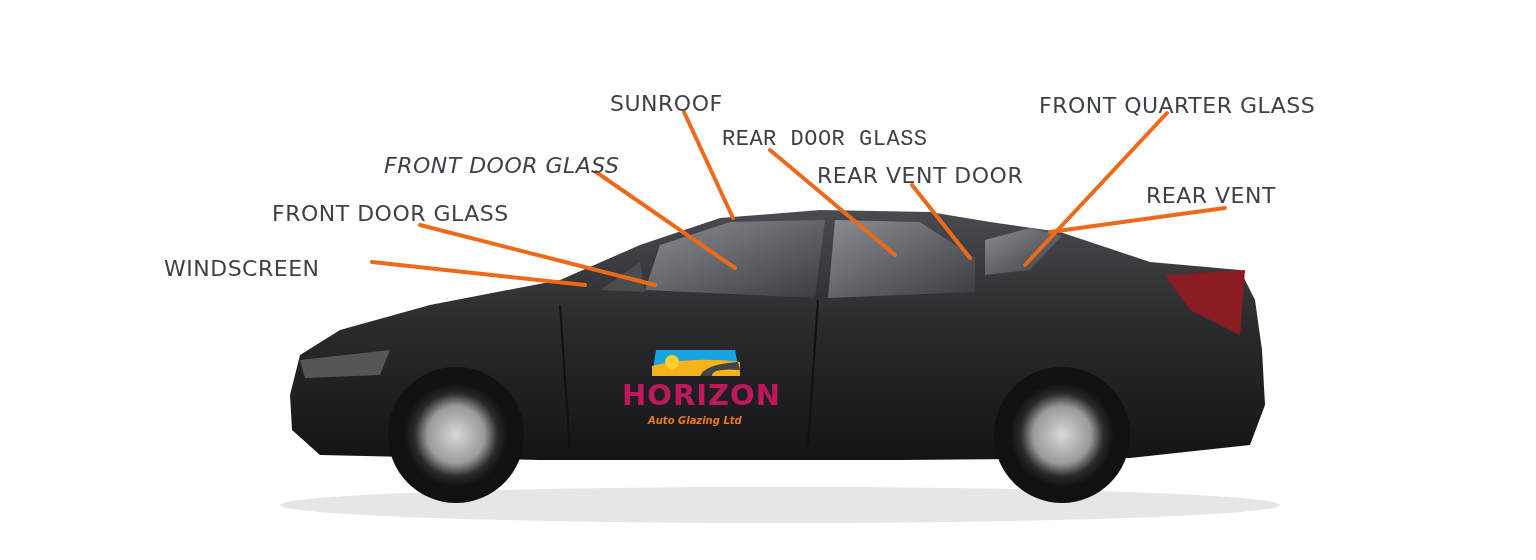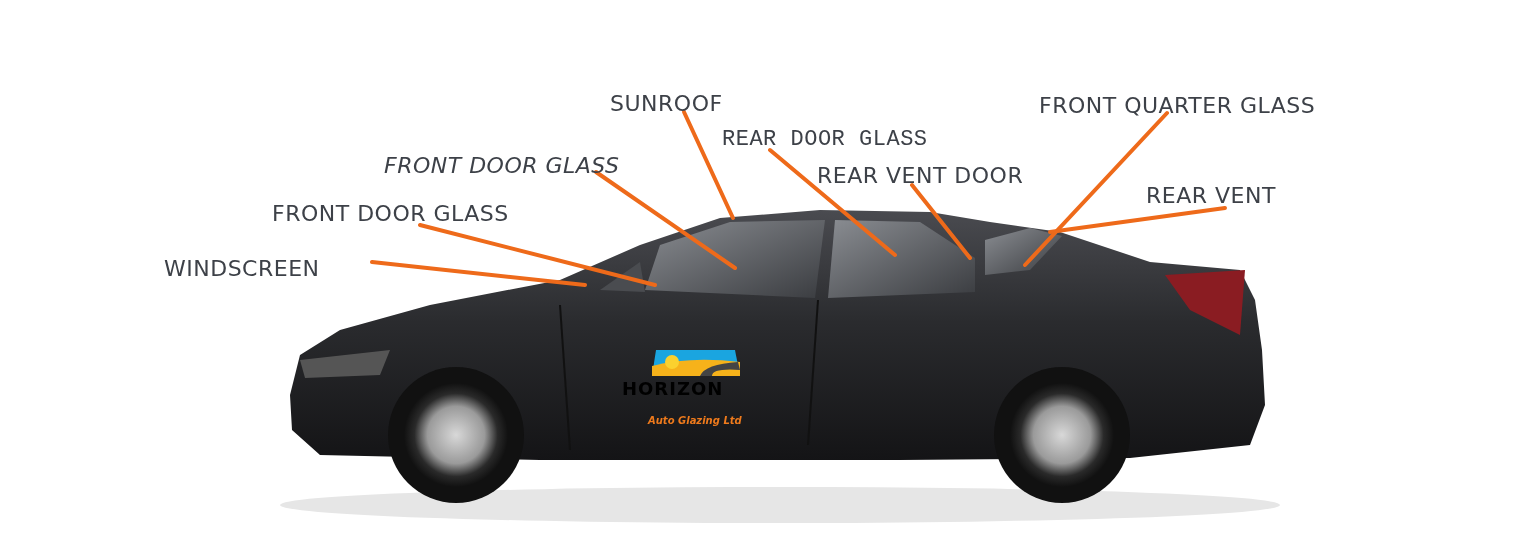--- a/index.html
+++ b/index.html
@@ -1,20 +1,20 @@
 <!DOCTYPE html>
 <html><head>
 <meta charset="utf-8">
 <style>
   html,body{margin:0;padding:0;background:#ffffff;}
   body{width:1536px;height:560px;position:relative;overflow:hidden;font-family:"DejaVu Sans","Liberation Sans",sans-serif;}
   #diagram{position:absolute;left:0;top:0;width:1536px;height:560px;}
   .label{position:absolute;font-size:22px;font-weight:500;color:#3d4148;letter-spacing:0.5px;white-space:nowrap;line-height:1;margin-top:12px;}
   svg{position:absolute;left:0;top:0;}
-  .logo-title{position:absolute;left:622px;top:378px;font-family:"DejaVu Sans","Liberation Sans",sans-serif;font-weight:bold;font-size:18px;color:#000000;letter-spacing:1px;}
+  .logo-title{position:absolute;left:622px;top:378px;font-family:"DejaVu Sans","Liberation Sans",sans-serif;font-weight:bold;font-size:29px;color:#be185d;letter-spacing:1px;}
   .logo-sub{position:absolute;left:648px;top:402px;font-family:"DejaVu Sans","Liberation Sans",sans-serif;font-style:italic;font-weight:bold;font-size:10px;color:#ee7a1c;margin-top:13px;}
 </style>
 </head>
 <body>
 
 <div id="diagram">
   <svg width="1536" height="560" viewBox="0 0 1536 560">
     <defs>
       <linearGradient id="body" x1="0" y1="0" x2="0" y2="1">
         <stop offset="0" stop-color="#4a4b50"></stop>

